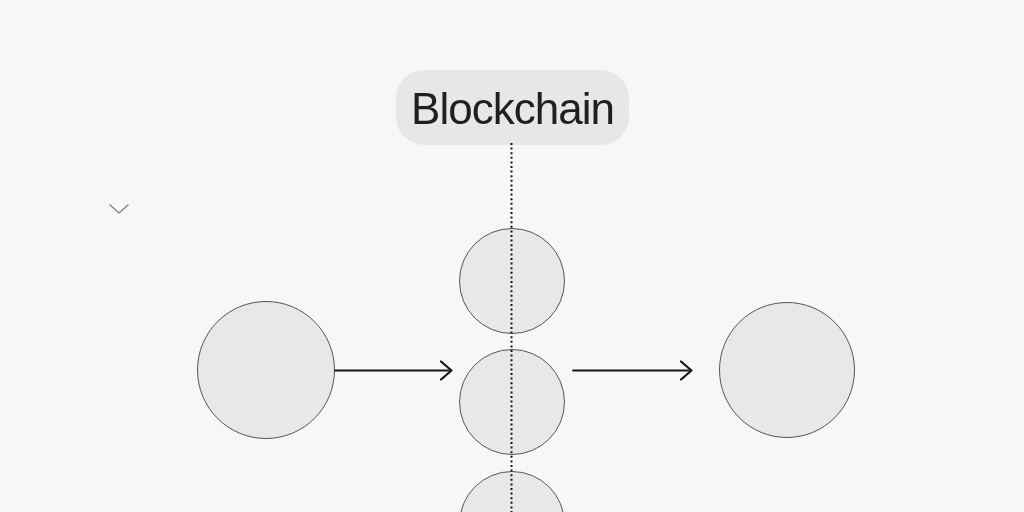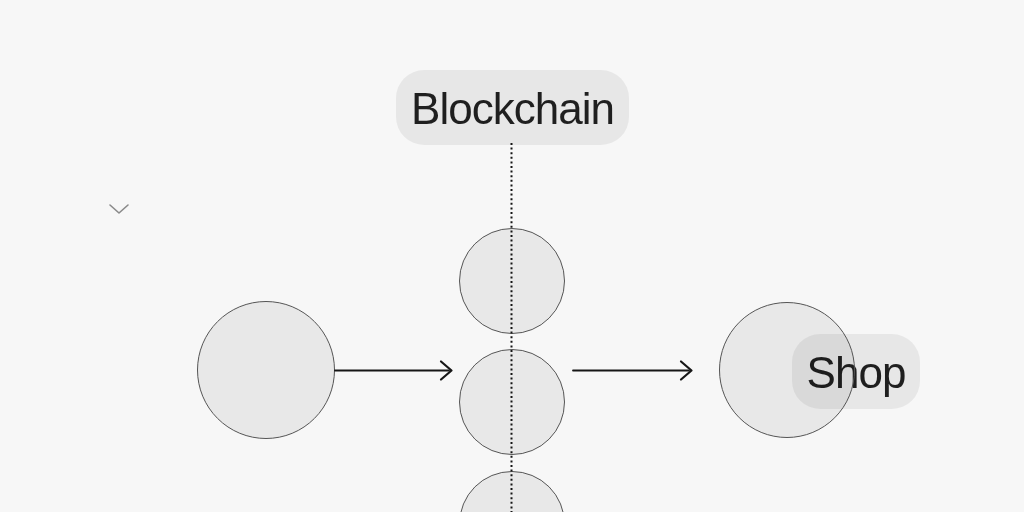--- a/index.html
+++ b/index.html
@@ -76,23 +76,20 @@
   }
 </style>
 </head>
 <body>
 
 <div class="canvas">
 
   <div class="node-label pos-blockchain">
     <span>Blockchain</span>
   </div>
-  <div class="node-label pos-shop">
-    <span>Shop</span>
-  </div>
 
   <div class="circle pos-c-top"></div>
   <div class="circle pos-c-mid"></div>
   <div class="circle pos-c-bottom"></div>
   <div class="circle pos-c-customer"></div>
   <div class="circle pos-c-shop"></div>
 
   <svg class="overlay" viewBox="0 0 1024 512">
 
     <line class="dotted-line" x1="511.5" y1="143" x2="511.5" y2="512"></line>

